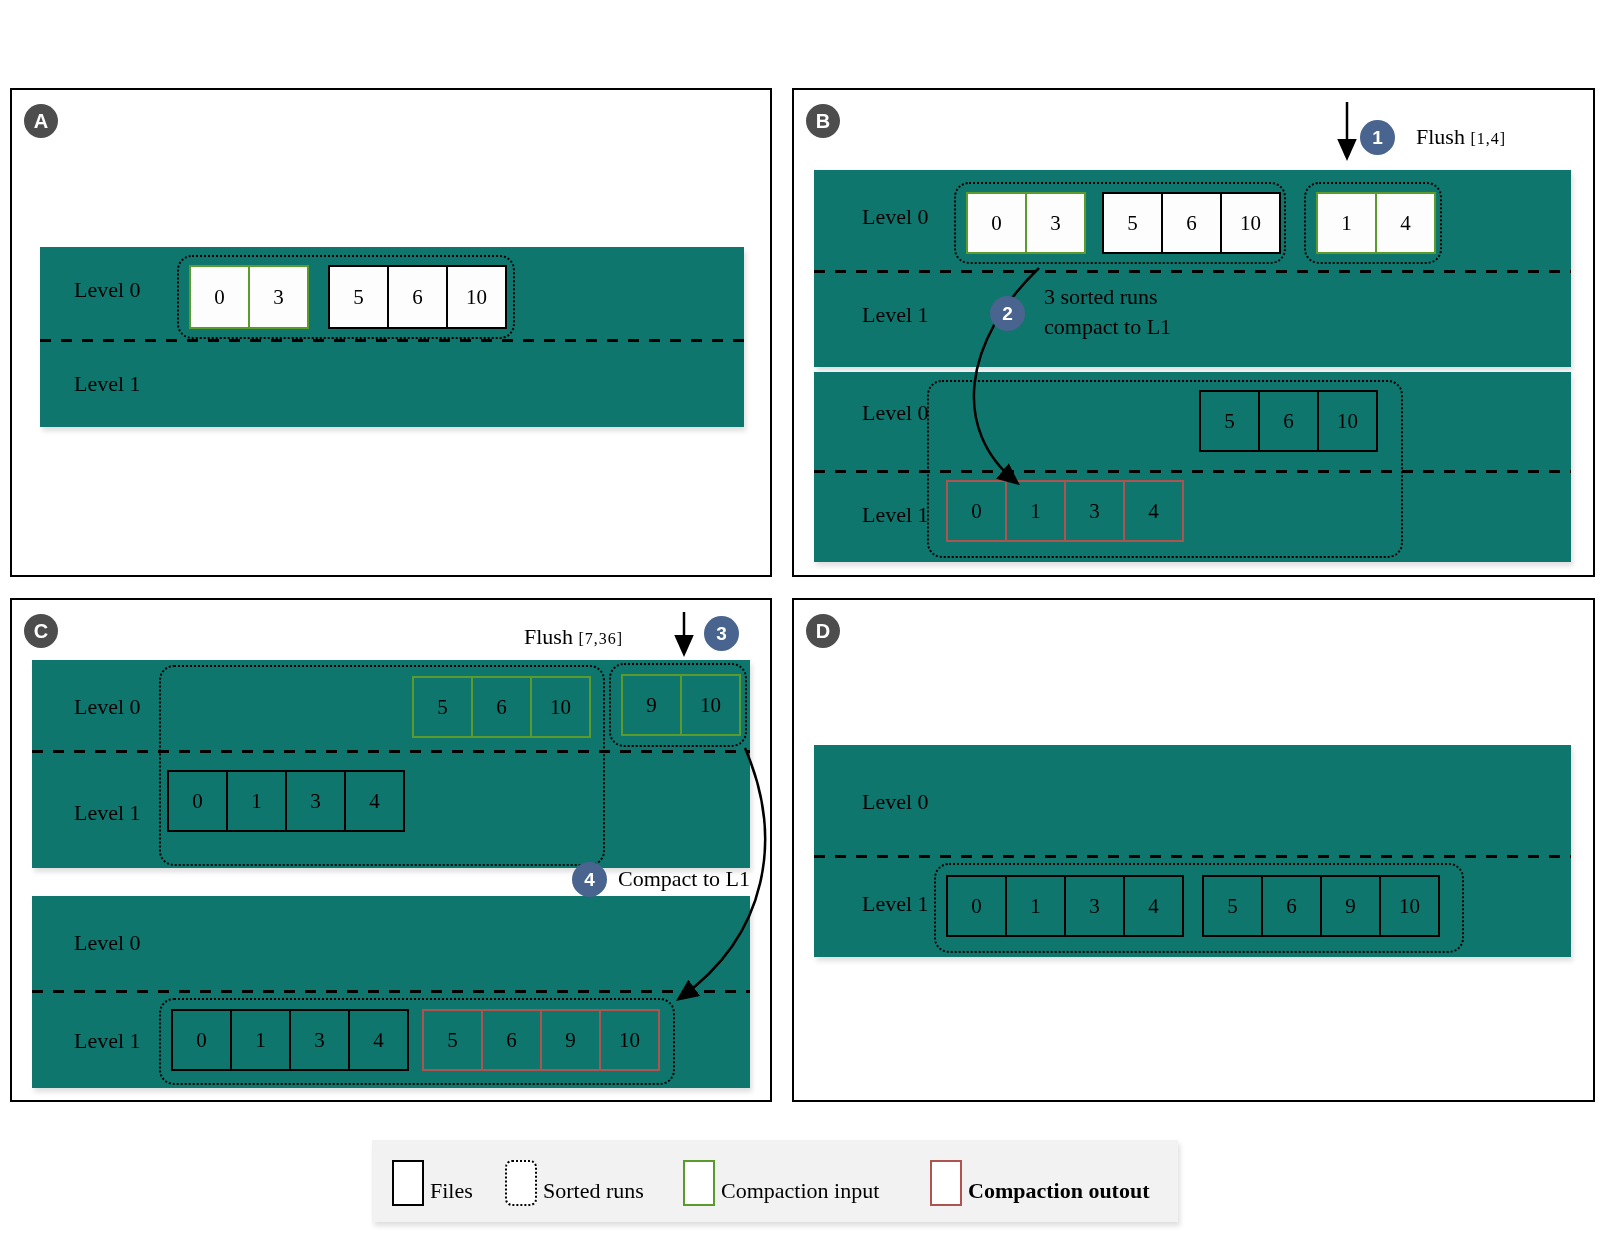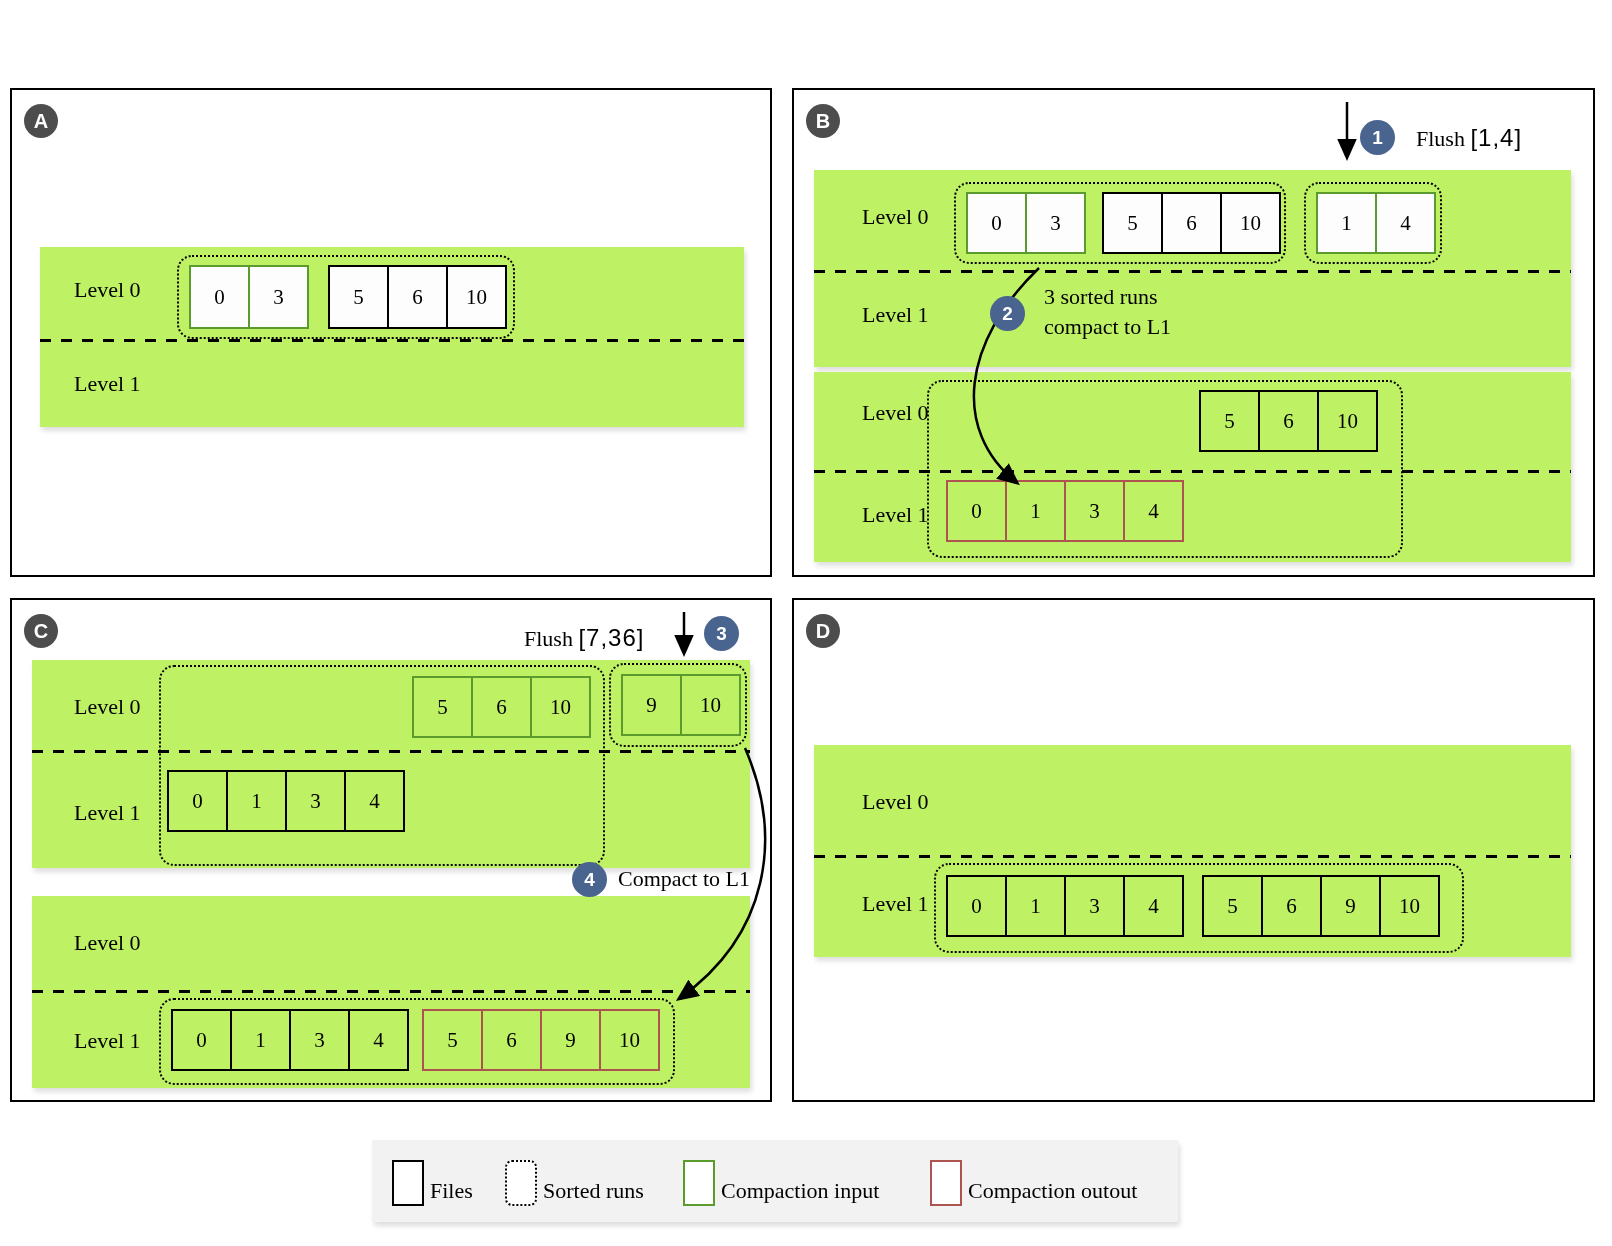--- a/index.html
+++ b/index.html
@@ -11,36 +11,36 @@
   .panel-a{left:10px;top:88px;width:758px;height:485px;}
   .panel-b{left:792px;top:88px;width:799px;height:485px;}
   .panel-c{left:10px;top:598px;width:758px;height:500px;}
   .panel-d{left:792px;top:598px;width:799px;height:500px;}
   .pbadge{position:absolute;width:34px;height:34px;border-radius:50%;background:#4d4d4d;
           color:#fff;font-family:"Liberation Sans",sans-serif;font-weight:bold;font-size:20px;
           display:flex;align-items:center;justify-content:center;}
   .sbadge{position:absolute;width:35px;height:35px;border-radius:50%;background:#48648f;
           color:#fff;font-family:"Liberation Sans",sans-serif;font-weight:bold;font-size:19px;
           display:flex;align-items:center;justify-content:center;z-index:5;}
-  .block{position:absolute;background:#bef264;box-shadow:2px 4px 5px rgba(0,0,0,0.13);}
+  .block{position:absolute;background:#0f766e;box-shadow:2px 4px 5px rgba(0,0,0,0.13);}
   .lvl{position:absolute;font-size:22px;white-space:nowrap;}
   .divider{position:absolute;left:0;right:0;height:3px;
            background:repeating-linear-gradient(90deg,#000 0 11px,transparent 11px 21px);}
   .runbox{position:absolute;border:2.5px dotted #000;border-radius:15px;}
   .run{position:absolute;display:flex;border:2.5px solid #000;}
   .run.input{border-color:#5b9b2e;}
   .run.output{border-color:#ad5450;}
   .run.white{background:#fdfdfd;}
   .cell{width:57px;display:flex;align-items:center;justify-content:center;font-size:21px;}
   .run.files .cell + .cell{border-left:2.5px solid #000;}
   .run.input .cell + .cell{border-left:2.5px solid #5b9b2e;}
   .run.output .cell + .cell{border-left:2.5px solid #ad5450;}
   .h58{height:58px;} .h62{height:60px;}
   .ann{position:absolute;font-size:22px;white-space:nowrap;}
-  .code{font-family:Liberation Sans, sans-serif;font-size:24px;letter-spacing:1px;}
+  .code{font-family:Liberation Serif, serif;font-size:16px;letter-spacing:1px;}
   .overlay{position:absolute;left:0;top:0;pointer-events:none;z-index:4;}
   .legend{position:absolute;left:372px;top:1140px;width:806px;height:82px;background:#f2f2f2;
           box-shadow:2px 4px 5px rgba(0,0,0,0.13);}
   .litem{position:absolute;top:20px;display:flex;align-items:center;gap:6px;}
   .swatch{width:28px;height:42px;background:#fff;flex:0 0 auto;}
   .sw-files{border:2.5px solid #000;}
   .sw-sorted{border:2.5px dotted #000;border-radius:7px;}
   .sw-input{border:2.5px solid #5b9b2e;}
   .sw-output{border:2.5px solid #ad5450;}
   .llabel{font-size:22px;white-space:nowrap;margin-top:15px;}
@@ -227,19 +227,19 @@
       <span class="llabel">Files</span>
     </div>
     <div class="litem" style="left:133px;text-align:center;">
       <span class="swatch sw-sorted"></span>
       <span class="llabel">Sorted runs</span>
     </div>
     <div class="litem" style="left:311px;">
       <span class="swatch sw-input"></span>
       <span class="llabel">Compaction input</span>
     </div>
-    <div class="litem" style="left:558px;">
+    <div class="litem" style="left:558px;font-weight:bold;">
       <span class="swatch sw-output"></span>
       <span class="llabel">Compaction outout</span>
     </div>
   </div>
 
 </div>
 
 </body></html>

